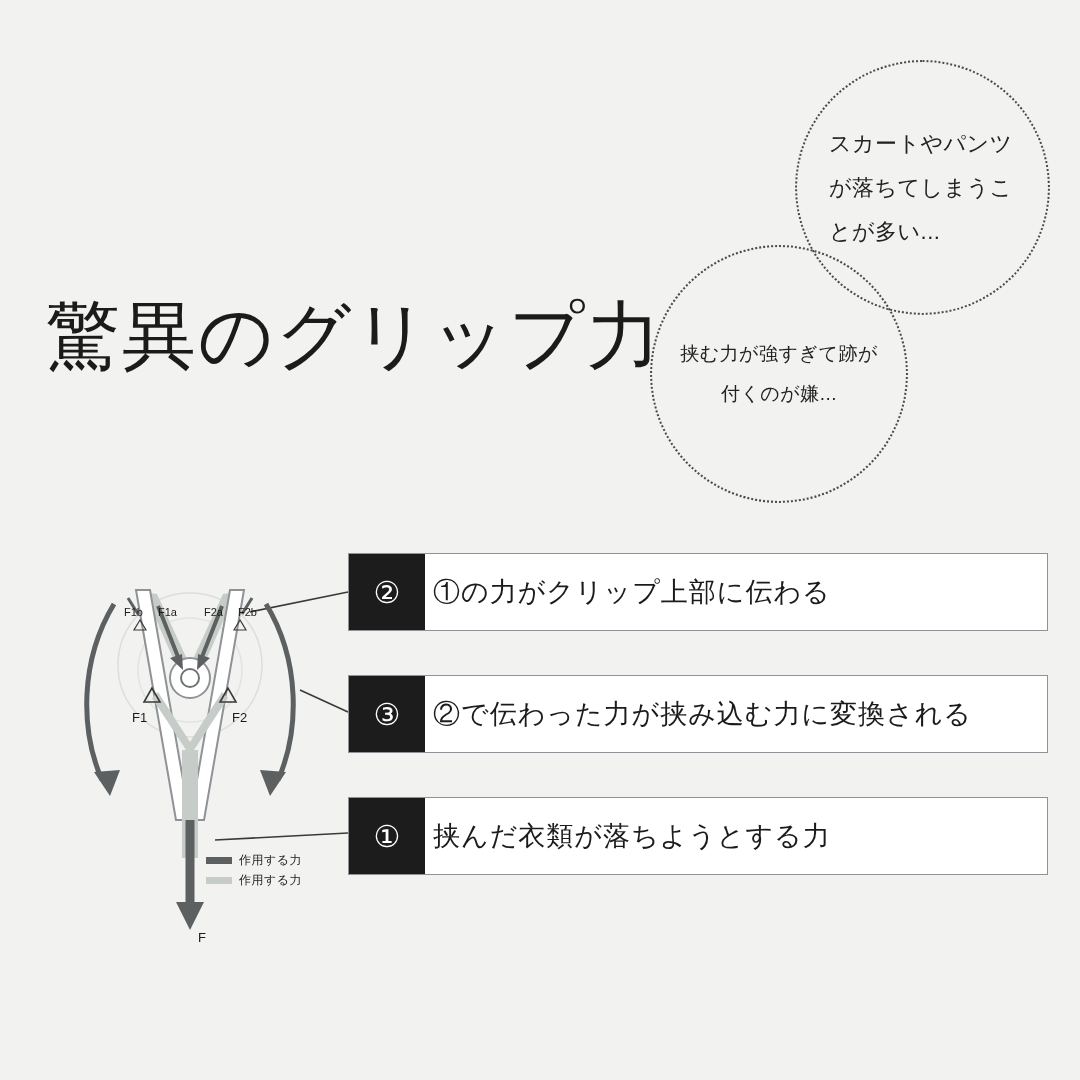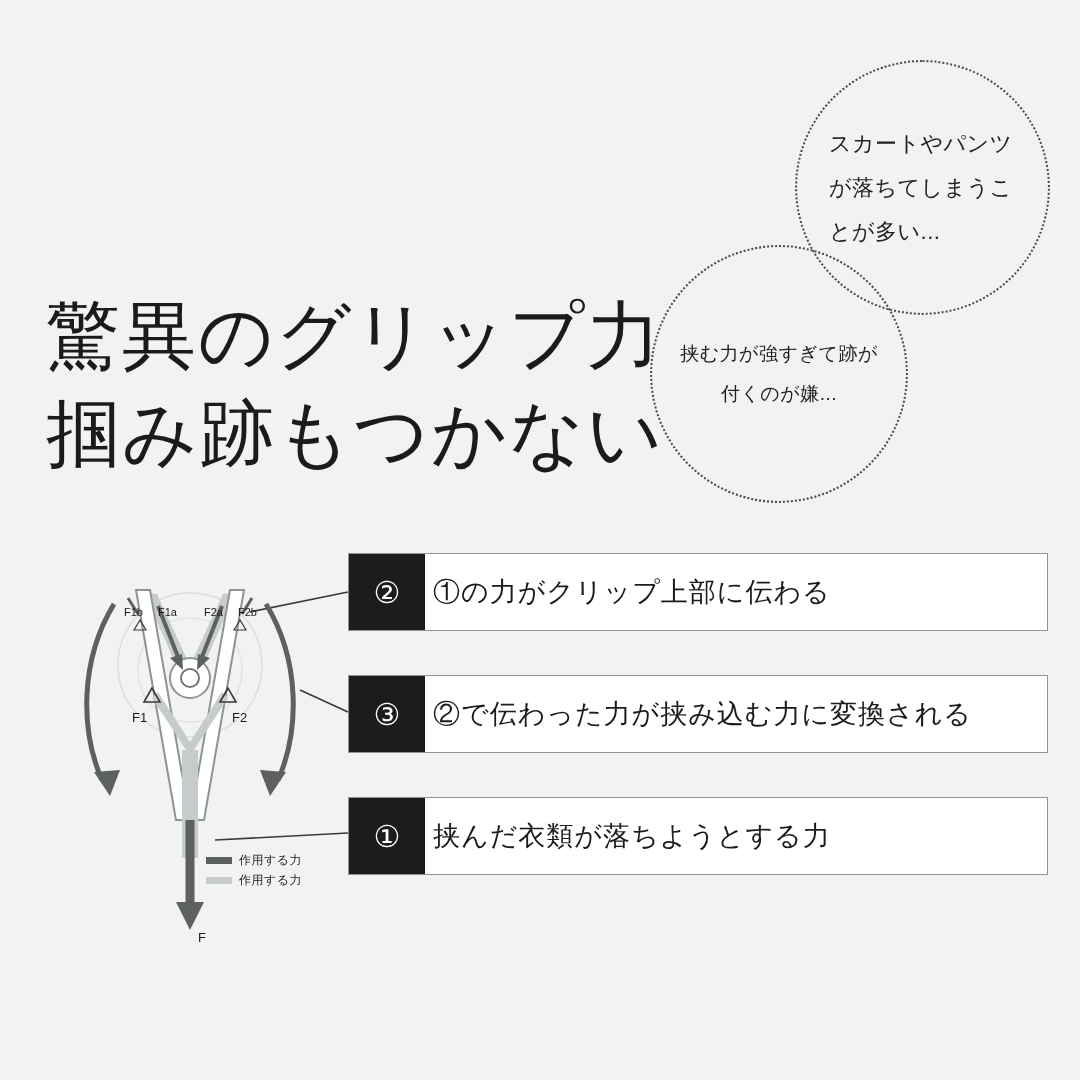--- a/index.html
+++ b/index.html
@@ -173,21 +173,20 @@
   .legend-label { white-space: nowrap; letter-spacing: 0.5px; }
 </style>
 </head>
 <body>
 
 <div id="page">
 
 
   <div class="headline">
     <div>驚異のグリップ力</div>
-    <div>掴み跡もつかない</div>
   </div>
 
   <div class="bubble" id="bubble-top">
     <p>スカートやパンツが落ちてしまうことが多い...</p>
   </div>
   <div class="bubble" id="bubble-bottom">
     <p>挟む力が強すぎて跡が付くのが嫌...</p>
   </div>
 
   <svg id="connectors" viewBox="0 0 1080 1080">

